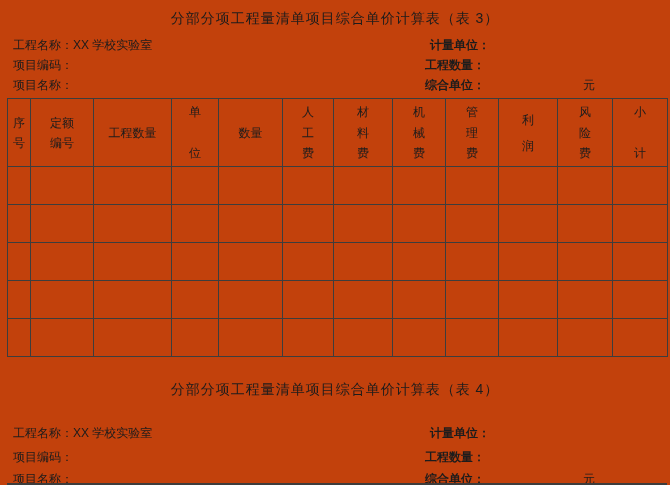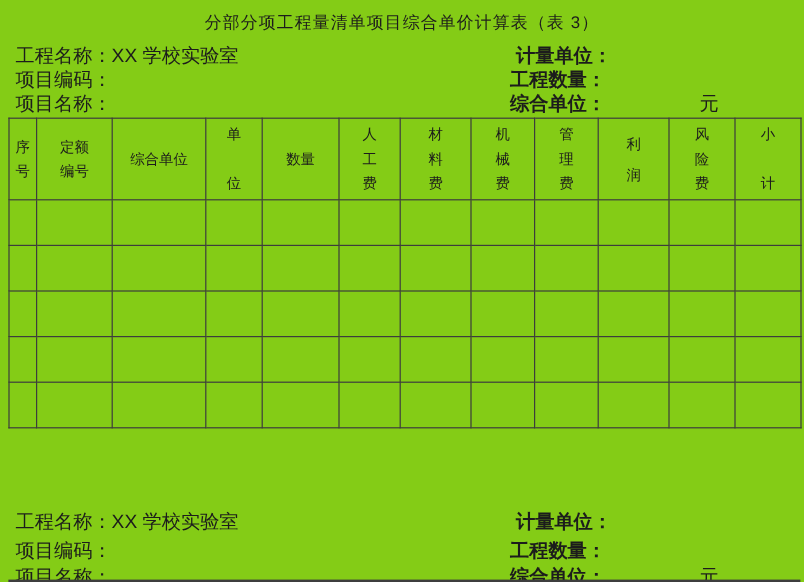--- a/index.html
+++ b/index.html
@@ -1,39 +1,39 @@
 <!DOCTYPE html>
 <html><head>
 <meta charset="utf-8">
 <style>
   html, body { margin: 0; padding: 0; background: #ffffff; }
   .page {
     position: relative;
     width: 670px;
     height: 485px;
-    background: #84cc16;
+    background: #c2410c;
     font-family: "Liberation Sans", sans-serif;
     color: #1c1c1c;
     overflow: hidden;
   }
   .doc-title {
     position: absolute;
     left: 0;
     width: 100%;
     text-align: center;
     font-size: 14px;
     letter-spacing: 1px;
     white-space: pre;
   }
   .info-line {
     position: absolute;
     left: 0;
     width: 100%;
     height: 16px;
-    font-size: 16px;
+    font-size: 12px;
   }
   .info-left  { position: absolute; left: 13px; white-space: pre; }
   .info-right { position: absolute; left: 425px; white-space: pre; font-weight: bold; }
   .info-right.indent { left: 430px; }
   .info-unit  { position: absolute; left: 583px; }
 
   table.calc {
     position: absolute;
     left: 7px;
     top: 98px;
@@ -122,21 +122,21 @@
             </div>
         </th>
         <th>
           <div class="hcell lh-center">
               <span>定额</span>
               <span>编号</span>
             </div>
         </th>
         <th>
           <div class="hcell lh-single">
-              <span>综合单位</span>
+              <span>工程数量</span>
             </div>
         </th>
         <th>
           <div class="hcell lh-spread">
               <span>单</span>
               <span>位</span>
             </div>
         </th>
         <th>
           <div class="hcell lh-single">
@@ -259,20 +259,21 @@
           <td></td>
           <td></td>
           <td></td>
           <td></td>
           <td></td>
           <td></td>
         </tr>
       </tbody>
   </table>
 
+  <div class="doc-title" style="top:381px">分部分项工程量清单项目综合单价计算表（表 4）</div>
 
   <div class="info-line" style="top:425px">
     <span class="info-left"><span>工程名称：</span><span>XX 学校实验室</span></span>
     <span class="info-right indent">计量单位：</span>
   </div>
 
   <div class="info-line" style="top:449px">
     <span class="info-left"><span>项目编码：</span><span></span></span>
     <span class="info-right">工程数量：</span>
   </div>

